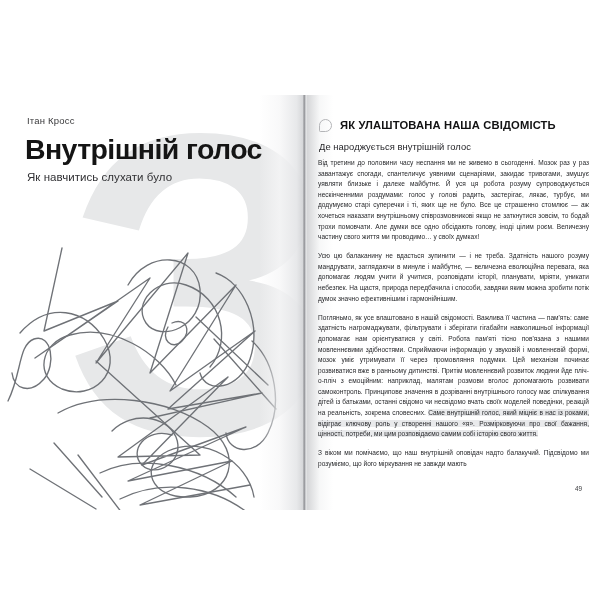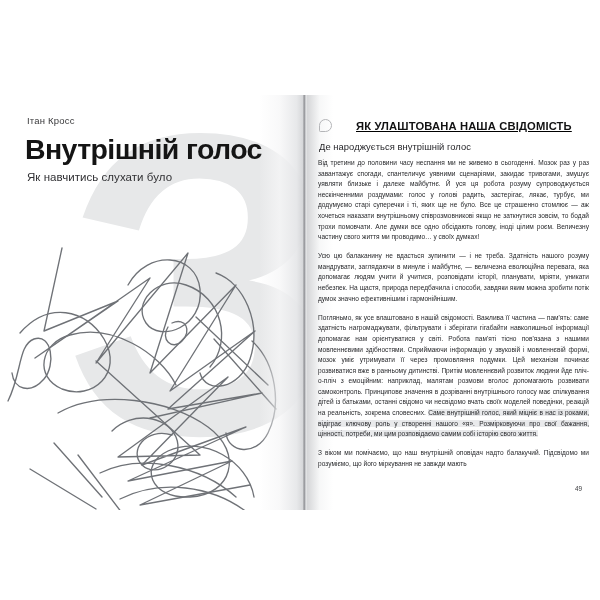--- a/index.html
+++ b/index.html
@@ -123,23 +123,21 @@
        rgba(236,237,238,0.45) 48%,
        rgba(255,255,255,0) 100%);
     pointer-events: none;
   }
 
   .chapter-head {
     position: absolute;
     left: 12px;
     top: 24px;
     display: flex;
-    align-items: center;
-    gap: 24px;
-    text-decoration: underline;
+    gap: 8px;
   }
   .bubble-icon {
     width: 11px;
     height: 11px;
     border: 1.1px solid #b4b5b8;
     border-radius: 50% 50% 50% 10%;
     display: inline-block;
     flex: 0 0 auto;
   }
   .chapter-title {

